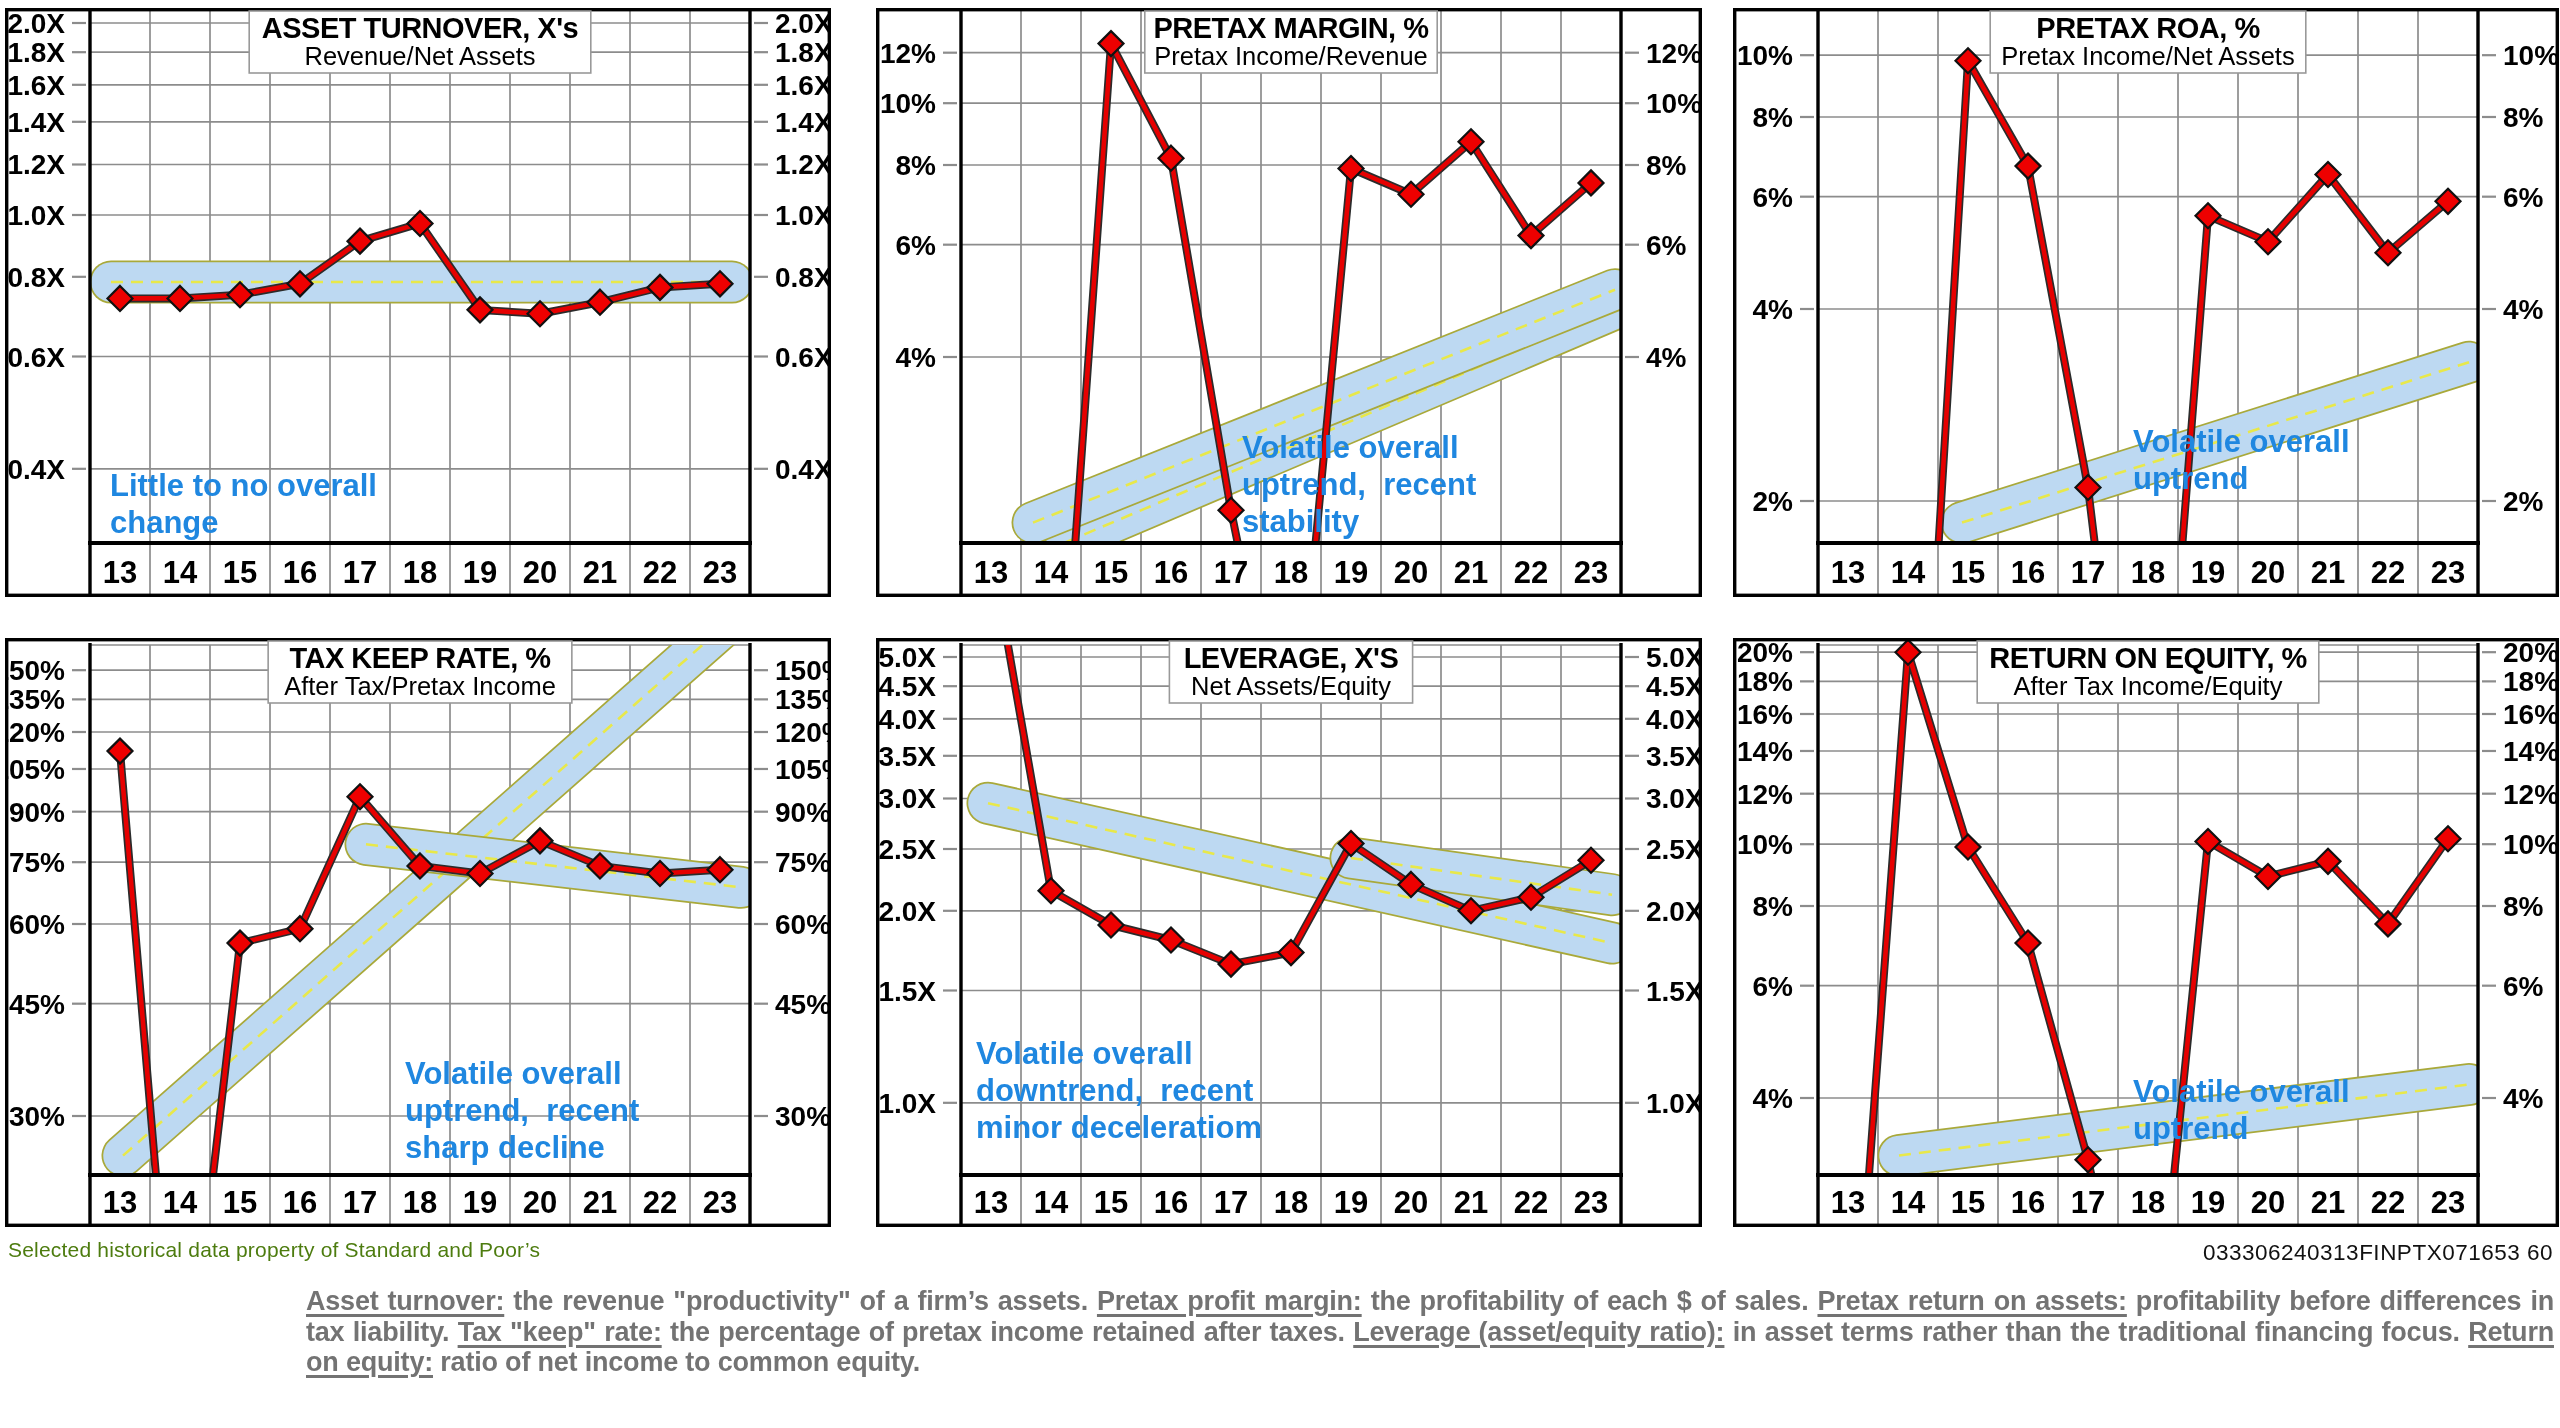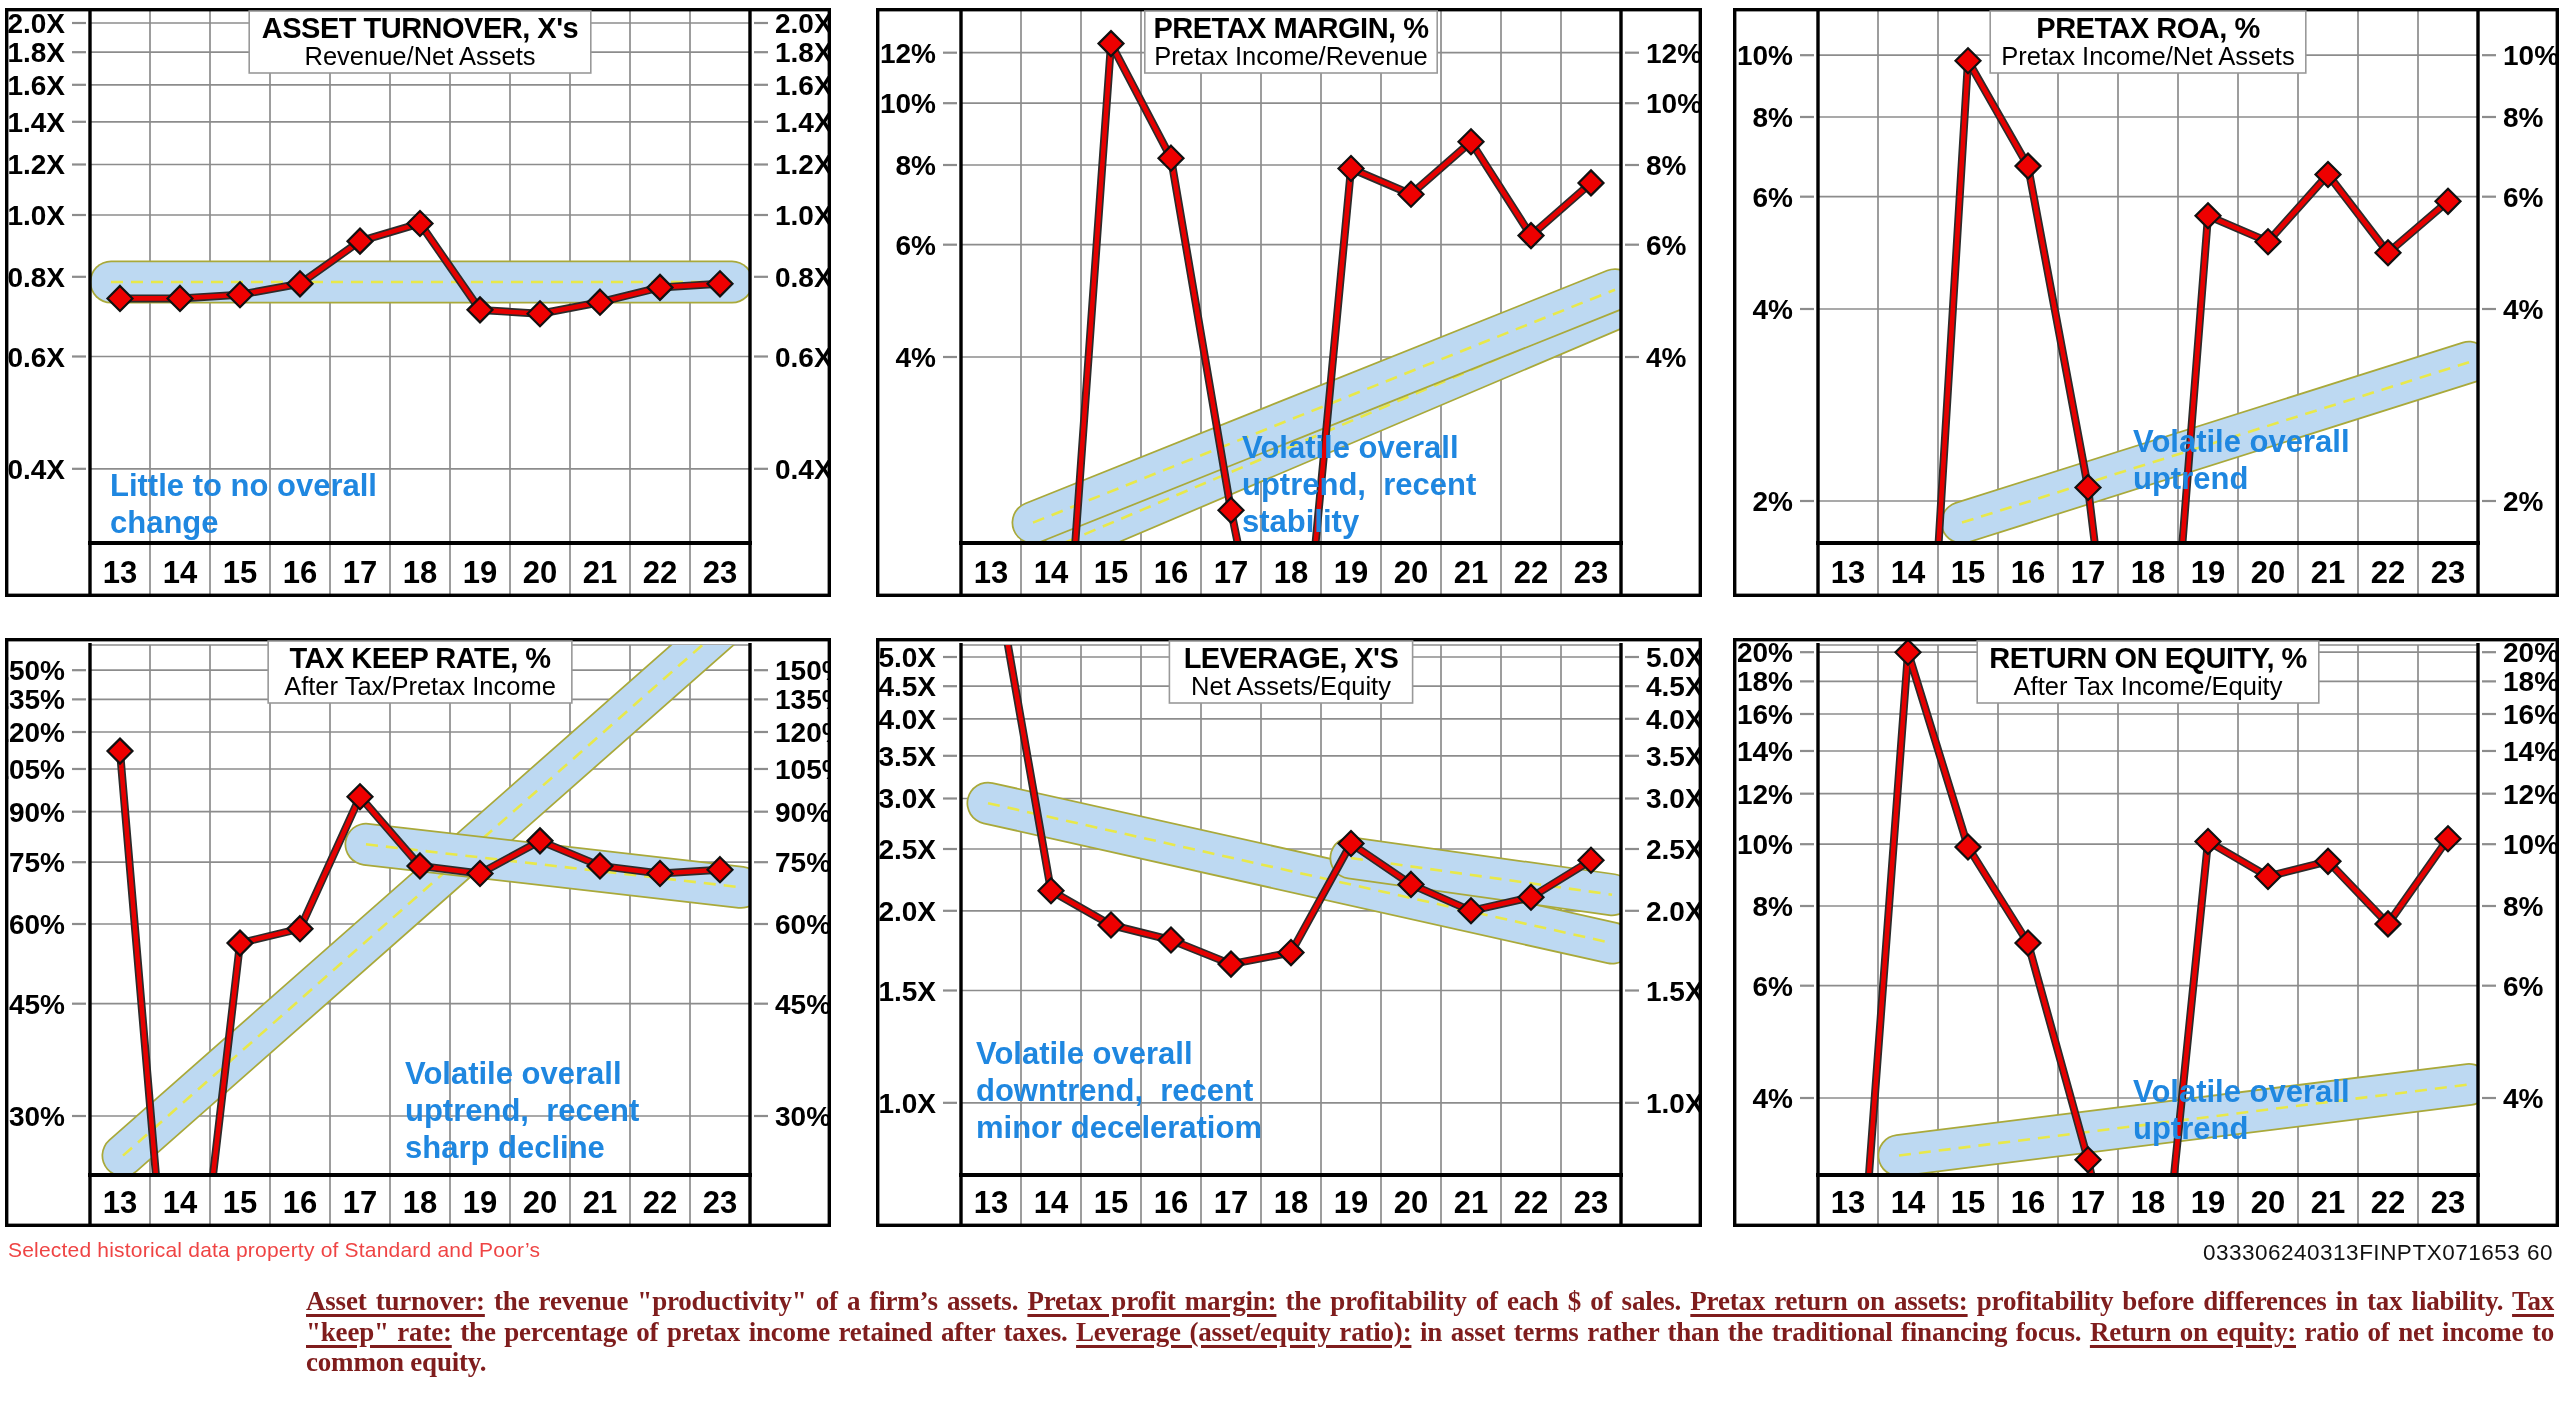--- a/index.html
+++ b/index.html
@@ -1,23 +1,23 @@
 <!DOCTYPE html>
 <html><head>
 <meta charset="utf-8">
 <style>
   html,body{margin:0;padding:0;background:#fff;}
   #page{position:relative;width:2560px;height:1428px;background:#ffffff;overflow:hidden;
         font-family:"Liberation Sans", sans-serif;}
   svg.chart{position:absolute;}
   svg text{font-family:"Liberation Sans", sans-serif;}
-  .footer-left{position:absolute;left:8px;top:1238px;font-size:21px;color:#ef4444;letter-spacing:.2px;}
+  .footer-left{position:absolute;left:8px;top:1238px;font-size:21px;color:#4d7c0f;letter-spacing:.2px;}
   .footer-right{position:absolute;right:7px;top:1240px;font-size:22.5px;color:#111;letter-spacing:.5px;}
   #desc{position:absolute;left:306px;top:1286px;width:2248px;font-size:27px;font-weight:bold;
-        line-height:30.5px;color:#7f1d1d;text-align:justify;letter-spacing:-0.2px;font-family:Liberation Serif, serif;}
+        line-height:30.5px;color:#737373;text-align:justify;letter-spacing:-0.2px;}
   #desc span.u{text-decoration:underline;text-decoration-thickness:2.5px;text-underline-offset:4px;}
 </style>
 </head>
 <body>
 
 <div id="page">
   <div id="charts">
       <svg class="chart" viewBox="0 0 826 589" width="826" height="589" style="left:5px;top:8px;">
         <defs>
           <clipPath id="clip0">

